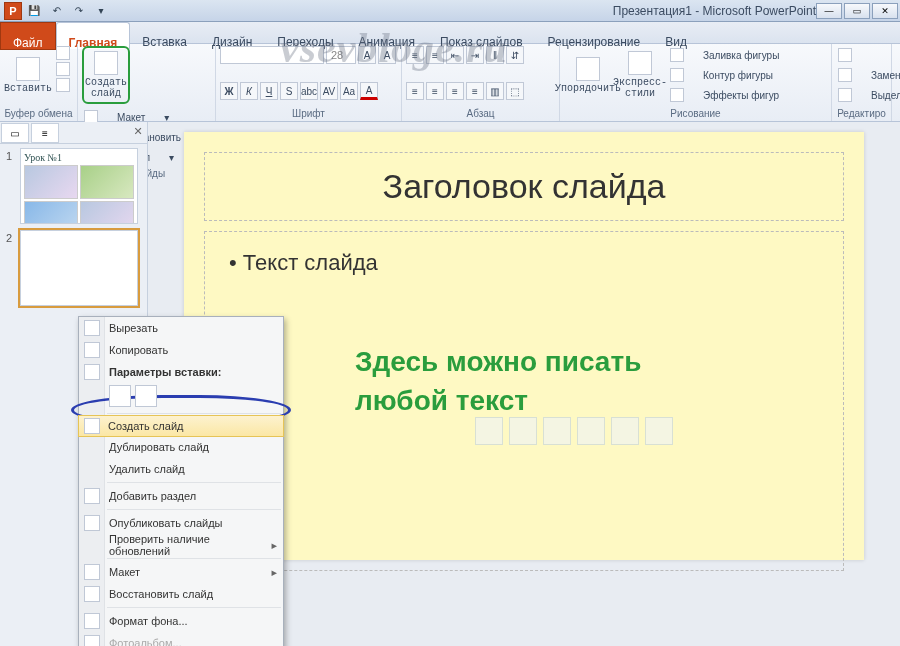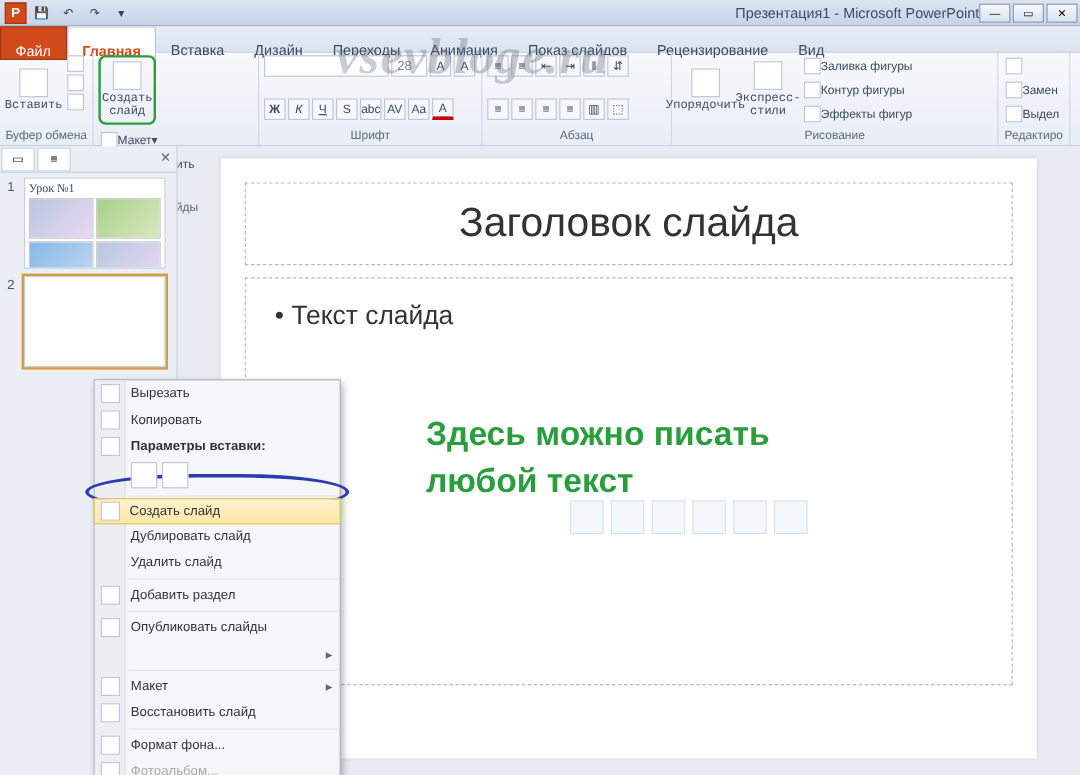--- a/index.html
+++ b/index.html
@@ -18,21 +18,21 @@
 .tab.file { background:#d04a1a; color:#fff; font-weight:normal; border:1px solid #a03810; }
 .tab.active { background:#fff; border:1px solid #b7c4d8; border-bottom:none; border-radius:3px 3px 0 0; color:#d04a1a; font-weight:bold; }
 
 .ribbon { display:flex; height:78px; background:linear-gradient(#f7f9fc,#e8edf5); border-bottom:1px solid #b7c4d8; }
 .group { display:flex; flex-direction:column; border-right:1px solid #d0d8e5; padding:2px 4px 0; position:relative; }
 .group-body { display:flex; gap:4px; flex:1; align-items:flex-start; flex-wrap:wrap; }
 .group-label { font-size:10px; color:#5a6b82; text-align:center; padding:2px 0; }
 .big-btn { display:flex; flex-direction:column; align-items:center; justify-content:center; width:48px; height:58px; color:#3b4b61; font-size:10px; text-align:center; cursor:pointer; line-height:1.1;font-family:Liberation Mono, monospace; }
 .big-btn .ico { width:24px; height:24px; margin-bottom:2px; background:#fff; border:1px solid #c0c8d6; }
 .sm-row { display:flex; flex-direction:column; gap:2px; font-size:10px; color:#3b4b61; }
-.sm-item { display:flex; align-items:center; gap:0; height:18px; padding:0 2px; cursor:pointer; }
+.sm-item { display:flex; align-items:center; gap:19px; height:18px; padding:0 2px; cursor:pointer; }
 .sm-ico { width:14px; height:14px; background:#fff; border:1px solid #c0c8d6; }
 .font-controls { display:flex; flex-direction:column; gap:18px; }
 .font-row { display:flex; gap:2px; }
 .font-box { height:18px; border:1px solid #c0c8d6; background:#fff; display:flex; align-items:center; padding:0 4px; font-size:11px; color:#888; }
 .tiny-btn { width:18px; height:18px; border:1px solid #c0c8d6; background:#f5f7fa; display:flex; align-items:center; justify-content:center; font-size:10px; color:#3b4b61; }
 .highlight-new-slide { border:2px solid #2a9d3d; border-radius:6px; }
 
 .workspace { display:flex; height:524px; }
 .panel-left { width:148px; background:#ebeff5; border-right:1px solid #c6d0de; position:relative; }
 .panel-tabs { display:flex; height:22px; border-bottom:1px solid #c6d0de; }
@@ -43,21 +43,21 @@
 .thumb-num { width:14px; font-size:11px; color:#555; padding-top:2px; }
 .thumb { width:118px; height:76px; background:#fff; border:1px solid #c6d0de; padding:3px; font-size:6px; overflow:hidden; }
 .thumb.selected { outline:2px solid #d89b3e; }
 .thumb-title { font-size:10px; font-family:Georgia,serif; color:#355; margin-bottom:2px; }
 .thumb-imgs { display:flex; gap:2px; }
 .fake-img { flex:1; height:34px; background:linear-gradient(135deg,#b8c8e0,#e8d8f0); border:1px solid #ccc; }
 .fake-img.green { background:linear-gradient(135deg,#a8d088,#d8e8c0); }
 .fake-img.sky { background:linear-gradient(135deg,#88b8e8,#c0d8f0); }
 
 .canvas-area { flex:1; background:#e8ecf2; display:flex; justify-content:center; padding-top:10px; overflow:hidden; }
-.slide { width:680px; height:500px; background:#ffffff; box-shadow:0 0 4px rgba(0,0,0,0.15); position:relative; padding:10px; }
+.slide { width:680px; height:428px; background:#fef9c3; box-shadow:0 0 4px rgba(0,0,0,0.15); position:relative; padding:10px; }
 .title-box { margin:10px; border:1px dashed #bbb; padding:14px; text-align:center; }
 .title-text { font-size:34px; color:#333; }
 .content-box { margin:10px; border:1px dashed #bbb; padding:18px 24px; height:340px; position:relative; }
 .bullet-text { font-size:22px; color:#333; }
 .overlay-text { position:absolute; top:110px; left:150px; font-size:28px; font-weight:bold; color:#2a9d3d; line-height:1.4; }
 .ovl-icons { position:absolute; top:185px; left:270px; display:flex; gap:6px; opacity:0.6; }
 .ovl-ico { width:28px; height:28px; border:1px solid #c0d0e0; background:#eef3f9; }
 
 .ctx-menu { position:absolute; left:78px; top:316px; width:206px; background:#f5f6f7; border:1px solid #a8b0bc; box-shadow:2px 3px 6px rgba(0,0,0,0.3); font-size:11px; z-index:20; }
 .ctx-icon-col { position:absolute; left:0; top:0; bottom:0; width:26px; background:#eceef1; border-right:1px solid #dfe2e6; }
@@ -328,20 +328,21 @@
   <div class="ctx-item">
       <span class="ctx-ico"></span>
       <span>Добавить раздел</span>
     </div>
   <div class="ctx-sep"></div>
   <div class="ctx-item">
       <span class="ctx-ico"></span>
       <span>Опубликовать слайды</span>
     </div>
   <div class="ctx-item">
+      <span>Проверить наличие обновлений</span>
       <span class="ctx-sub">▸</span>
     </div>
   <div class="ctx-sep"></div>
   <div class="ctx-item">
       <span class="ctx-ico"></span>
       <span>Макет</span>
       <span class="ctx-sub">▸</span>
     </div>
   <div class="ctx-item">
       <span class="ctx-ico"></span>

